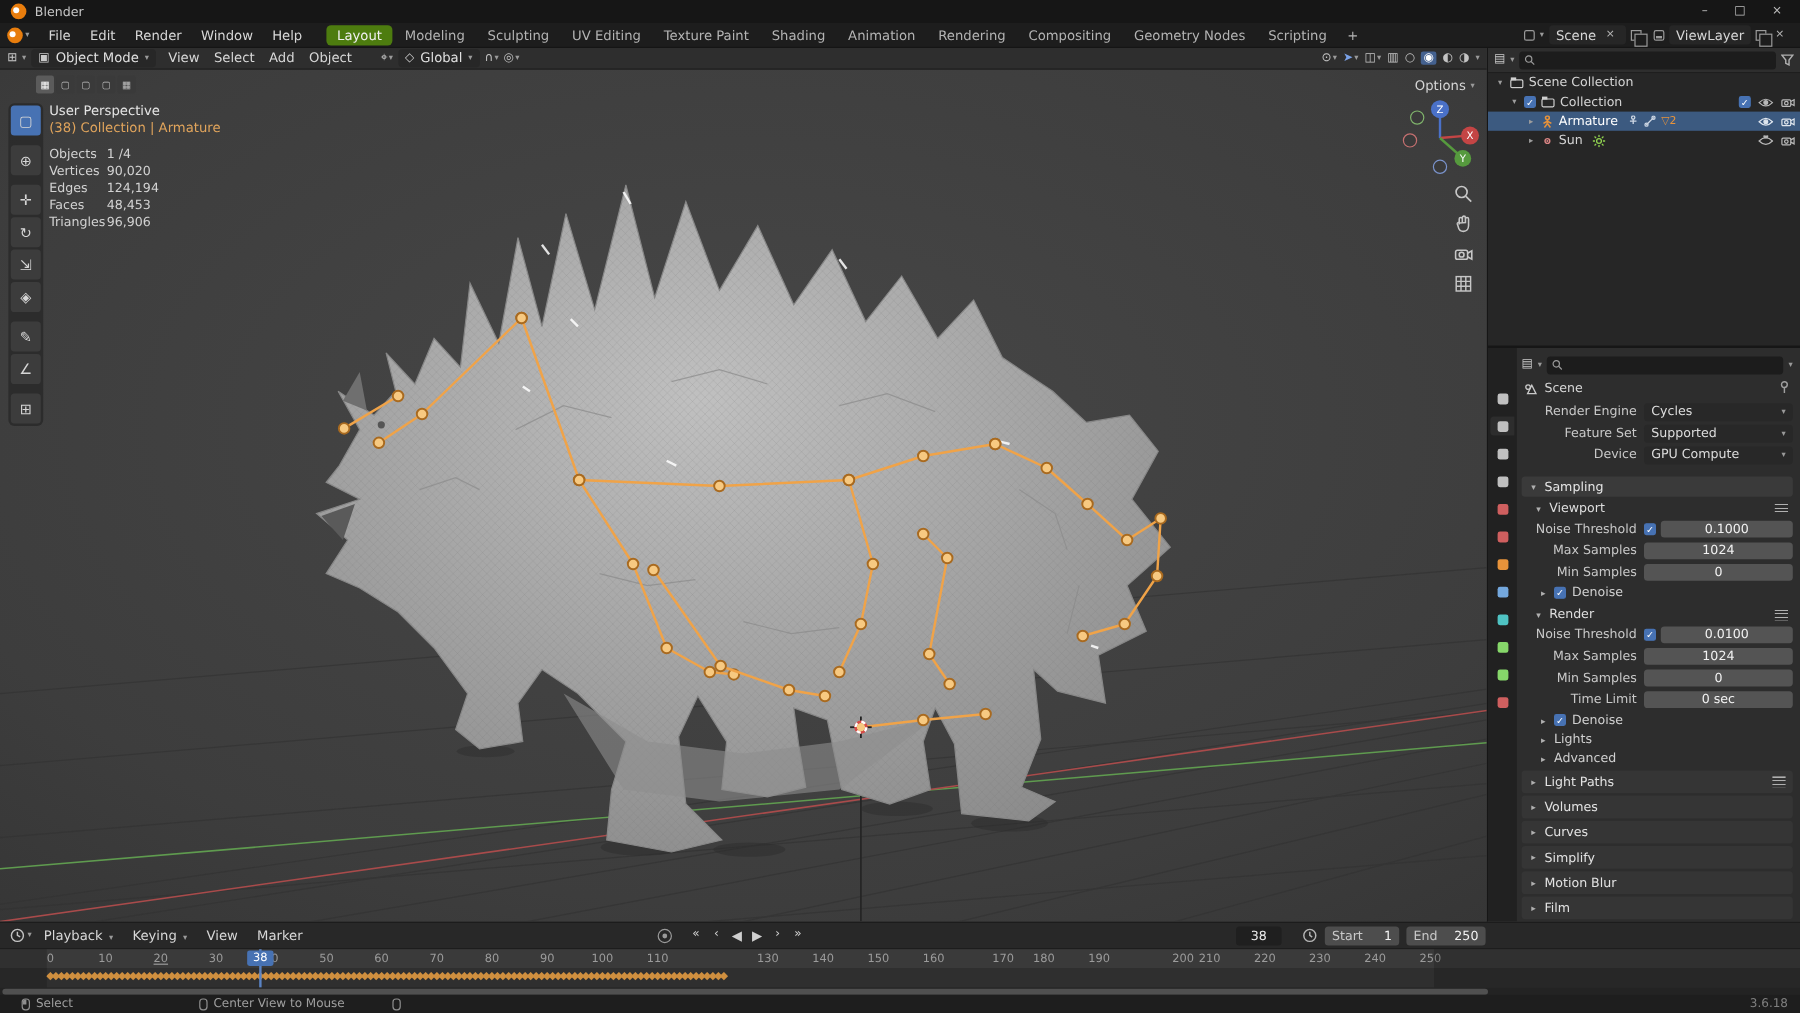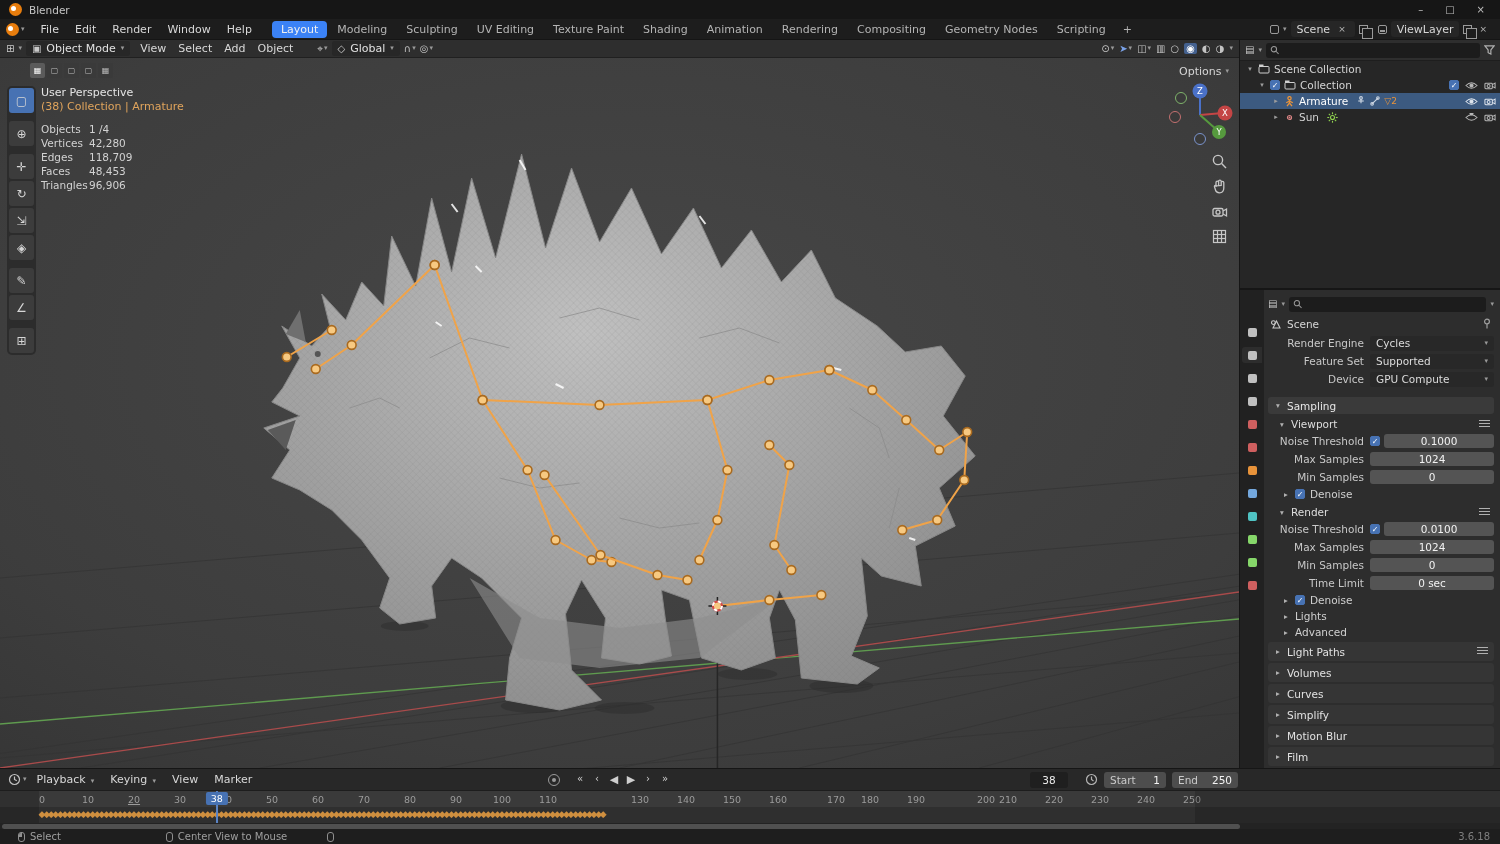--- a/index.html
+++ b/index.html
@@ -14,21 +14,21 @@
   .win-controls span{cursor:default}
 
   
   .menubar{height:21px;background:#1d1d1d;display:flex;align-items:center;padding:0 6px;border-bottom:1px solid #151515}
   .appmenu{display:flex;align-items:center;gap:2px;margin-right:8px}
   .appmenu .blogo{margin-right:0}
   .caret{font-size:7px;color:#9a9a9a;line-height:1}
   .menu-item{padding:2px 8px;color:#d8d8d8;border-radius:3px}
   .ws-tabs{display:flex;align-items:center;margin-left:12px;gap:1px}
   .ws-tab{padding:2px 9px;color:#b4b4b4;border-radius:4px;white-space:nowrap}
-  .ws-tab.active{background:#3b82f6;color:#f0f0f0}
+  .ws-tab.active{background:#4d7c0f;color:#f0f0f0}
   .ws-add{padding:2px 7px;color:#b4b4b4}
   .mb-right{margin-left:auto;display:flex;align-items:center;gap:4px;padding-right:4px}
   .mb-pill{display:flex;align-items:center;gap:5px;background:#262626;border-radius:3px;height:16px;padding:0 6px;color:#d6d6d6}
   .mb-ic{width:9px;height:9px;border:1px solid #9a9a9a;border-radius:2px;display:inline-block;position:relative}
   .mb-ic.layers::after{content:"";position:absolute;left:1px;top:1px;right:1px;bottom:1px;border-bottom:2px solid #9a9a9a}
   .tinybtn{color:#b5b5b5;font-size:9px;padding:1px 3px}
   .dupe{width:9px;height:9px;border:1px solid #9a9a9a;position:relative;display:inline-block}
   .dupe::after{content:"";position:absolute;left:2px;top:2px;width:9px;height:9px;border:1px solid #9a9a9a;background:#1d1d1d}
 
   
@@ -375,25 +375,25 @@
           <div class="vp-view-label">User Perspective</div>
           <div class="vp-context">(38) Collection | Armature</div>
         </div>
         <div id="vp-stats" class="vp-stats">
             <div class="stat-row">
               <span class="stat-label">Objects</span>
               <span class="stat-value">1 /4</span>
             </div>
             <div class="stat-row">
               <span class="stat-label">Vertices</span>
-              <span class="stat-value">42,280</span>
+              <span class="stat-value">90,020</span>
             </div>
             <div class="stat-row">
               <span class="stat-label">Edges</span>
-              <span class="stat-value">118,709</span>
+              <span class="stat-value">124,194</span>
             </div>
             <div class="stat-row">
               <span class="stat-label">Faces</span>
               <span class="stat-value">48,453</span>
             </div>
             <div class="stat-row">
               <span class="stat-label">Triangles</span>
               <span class="stat-value">96,906</span>
             </div>
           </div>

